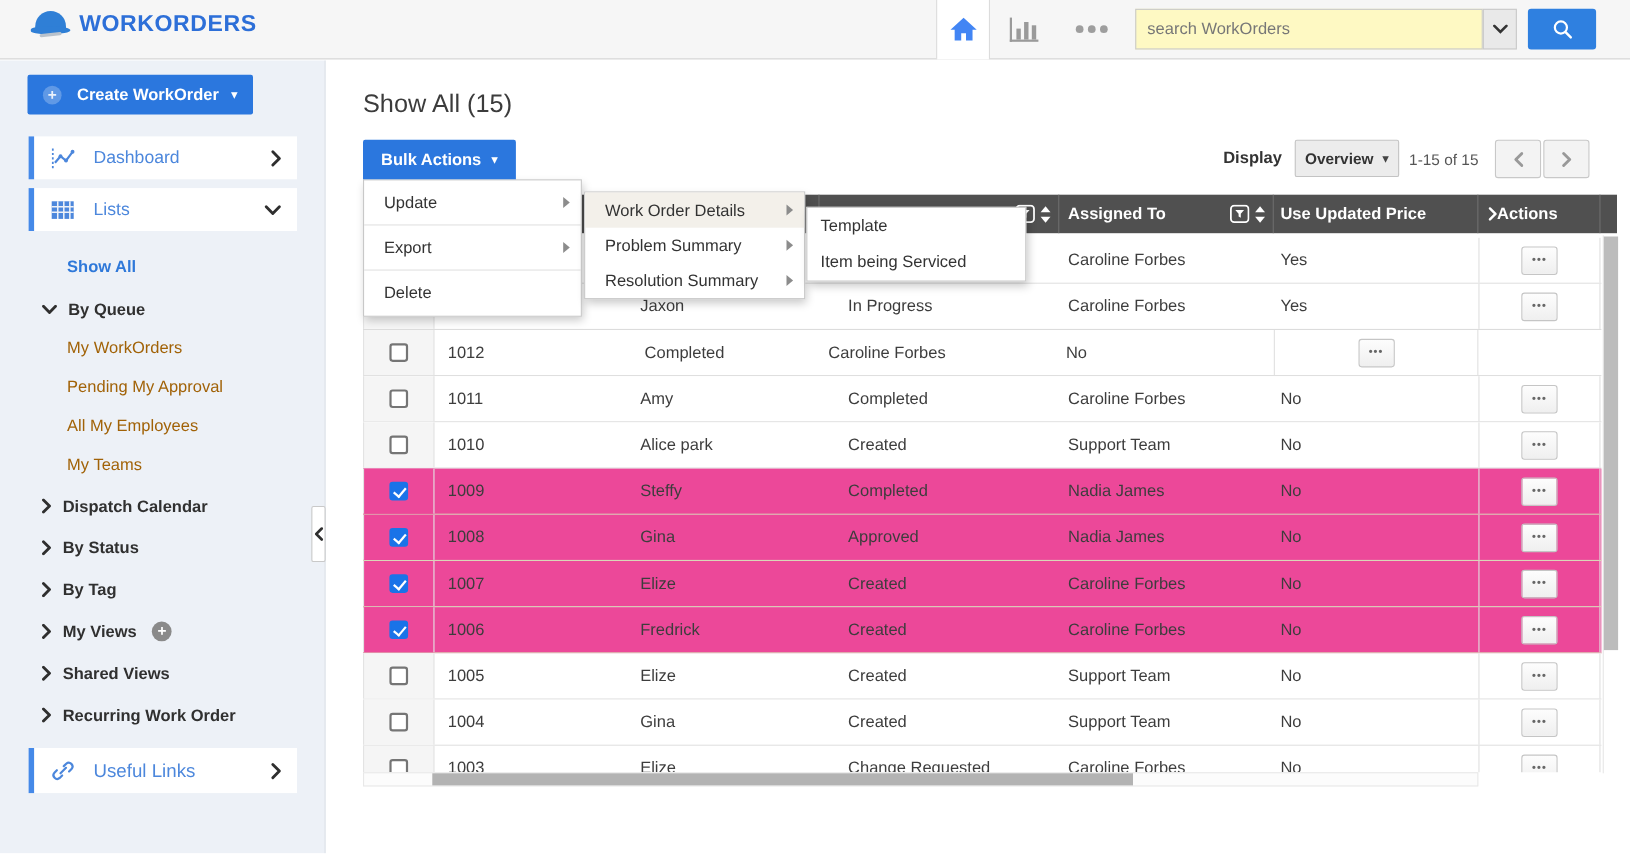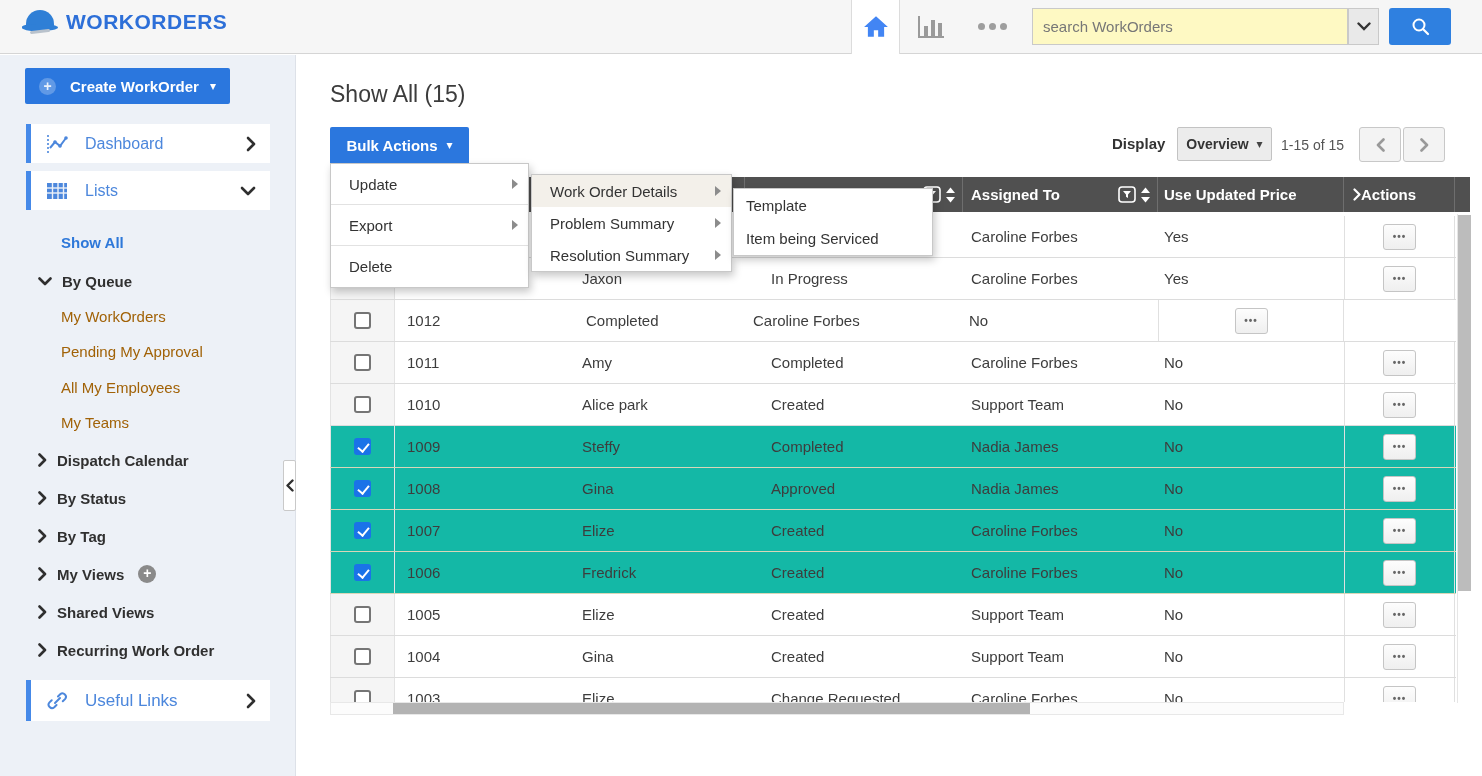--- a/index.html
+++ b/index.html
@@ -2,21 +2,21 @@
 <html><head>
 <meta charset="utf-8">
 <style>
   * { margin:0; padding:0; box-sizing:border-box; }
   html,body { width:1482px; height:776px; }
   body { font-family:"Liberation Sans","DejaVu Sans",sans-serif; background:#fff; }
   .screen { position:relative; width:1482px; height:776px; overflow:hidden; background:#fff; }
 
   
   .topbar { position:absolute; left:0; top:0; width:1482px; height:54px; background:#f6f6f6; border-bottom:1px solid #d5d5d5; z-index:10; }
-  .brand { position:absolute; left:22px; top:10px; display:flex; align-items:center; }
+  .brand { position:absolute; left:28px; top:10px; display:flex; align-items:center; }
   .cap-icon { position:relative; width:36px; height:24px; margin-right:8px; }
   .cap-dome { position:absolute; left:4px; top:0; width:28px; height:20px; background:#2f7fd6; border-radius:14px 14px 5px 5px; }
   .cap-brim { position:absolute; left:0; top:14px; width:36px; height:7px; background:#2f7fd6; border-radius:50% 60% 60% 50%; }
   .cap-tool { position:absolute; left:8px; top:20px; width:20px; height:3px; background:#b9c2cc; border-radius:2px; transform:rotate(-6deg); }
   .brand-text { font-size:21px; font-weight:bold; color:#2d6fd8; letter-spacing:0.5px; }
   .home-cell { position:absolute; left:851px; top:0; width:49px; height:54px; background:#fff; border-left:1px solid #dcdcdc; border-right:1px solid #dcdcdc; display:flex; align-items:center; justify-content:center; }
   .chart-cell { position:absolute; left:914px; top:13px; width:34px; height:28px; display:flex; align-items:center; justify-content:center; }
   .more-dots { position:absolute; left:978px; top:23px; display:flex; gap:4px; }
   .more-dots i { width:7px; height:7px; border-radius:50%; background:#9e9e9e; }
   .search-input { position:absolute; left:1032px; top:8px; width:316px; height:37px; border:1px solid #c9c9c9; background:#fef9c3; font-size:15px; color:#444; padding:0 10px; outline:none; font-family:inherit; }
@@ -64,21 +64,21 @@
   .tbody { position:absolute; left:330px; top:216px; width:1126px; height:486px; overflow:hidden; z-index:4; }
   .trow { display:grid; grid-template-columns:65px 165px 185px 218px 195px 186px 111px; height:42px; background:#fff; border-bottom:1px solid #dcdcdc; }
   .td { display:flex; align-items:center; font-size:15px; color:#3d3d3d; overflow:hidden; white-space:nowrap; }
   .td-cb { justify-content:center; background:#f5f5f5; border-left:1px solid #e3e3e3; border-right:1px solid #e3e3e3; }
   .td-id { padding-left:12px; }
   .td-name { padding-left:22px; }
   .td-status { padding-left:26px; }
   .td-assigned { padding-left:8px; }
   .td-price { padding-left:6px; }
   .td-actions { justify-content:center; border-left:1px solid #e0e0e0; border-right:1px solid #e0e0e0; }
-  .trow.checked, .trow.checked .td-cb { background:#14b8a6; }
+  .trow.checked, .trow.checked .td-cb { background:#ec4899; }
   .trow.checked { border-bottom:1px solid #d9d6b8; }
   .cb { width:17px; height:17px; border:2px solid #757575; border-radius:3px; background:#fff; position:relative; cursor:pointer; }
   .cb.on { background:#1a73e8; border-color:#1a73e8; }
   .cb.on::after { content:""; position:absolute; left:4px; top:0.5px; width:5px; height:9px; border:solid #fff; border-width:0 2px 2px 0; transform:rotate(40deg); }
   .act-btn { width:33px; height:26px; background:linear-gradient(#fdfdfd,#efefef); border:1px solid #c5c5c5; border-radius:3px; color:#666; font-size:10px; font-weight:bold; letter-spacing:1px; display:flex; align-items:center; justify-content:center; cursor:pointer; font-family:inherit; }
 
   
   .vscroll { position:absolute; left:1457px; top:214px; width:13px; height:489px; background:#fff; border-left:1px solid #e6e6e6; z-index:5; }
   .vthumb { position:absolute; left:0; top:1px; width:13px; height:376px; background:#bcbcbc; cursor:pointer; }
   .hscroll { position:absolute; left:330px; top:702px; width:1014px; height:13px; background:#fcfcfc; border:1px solid #e8e8e8; z-index:6; }

